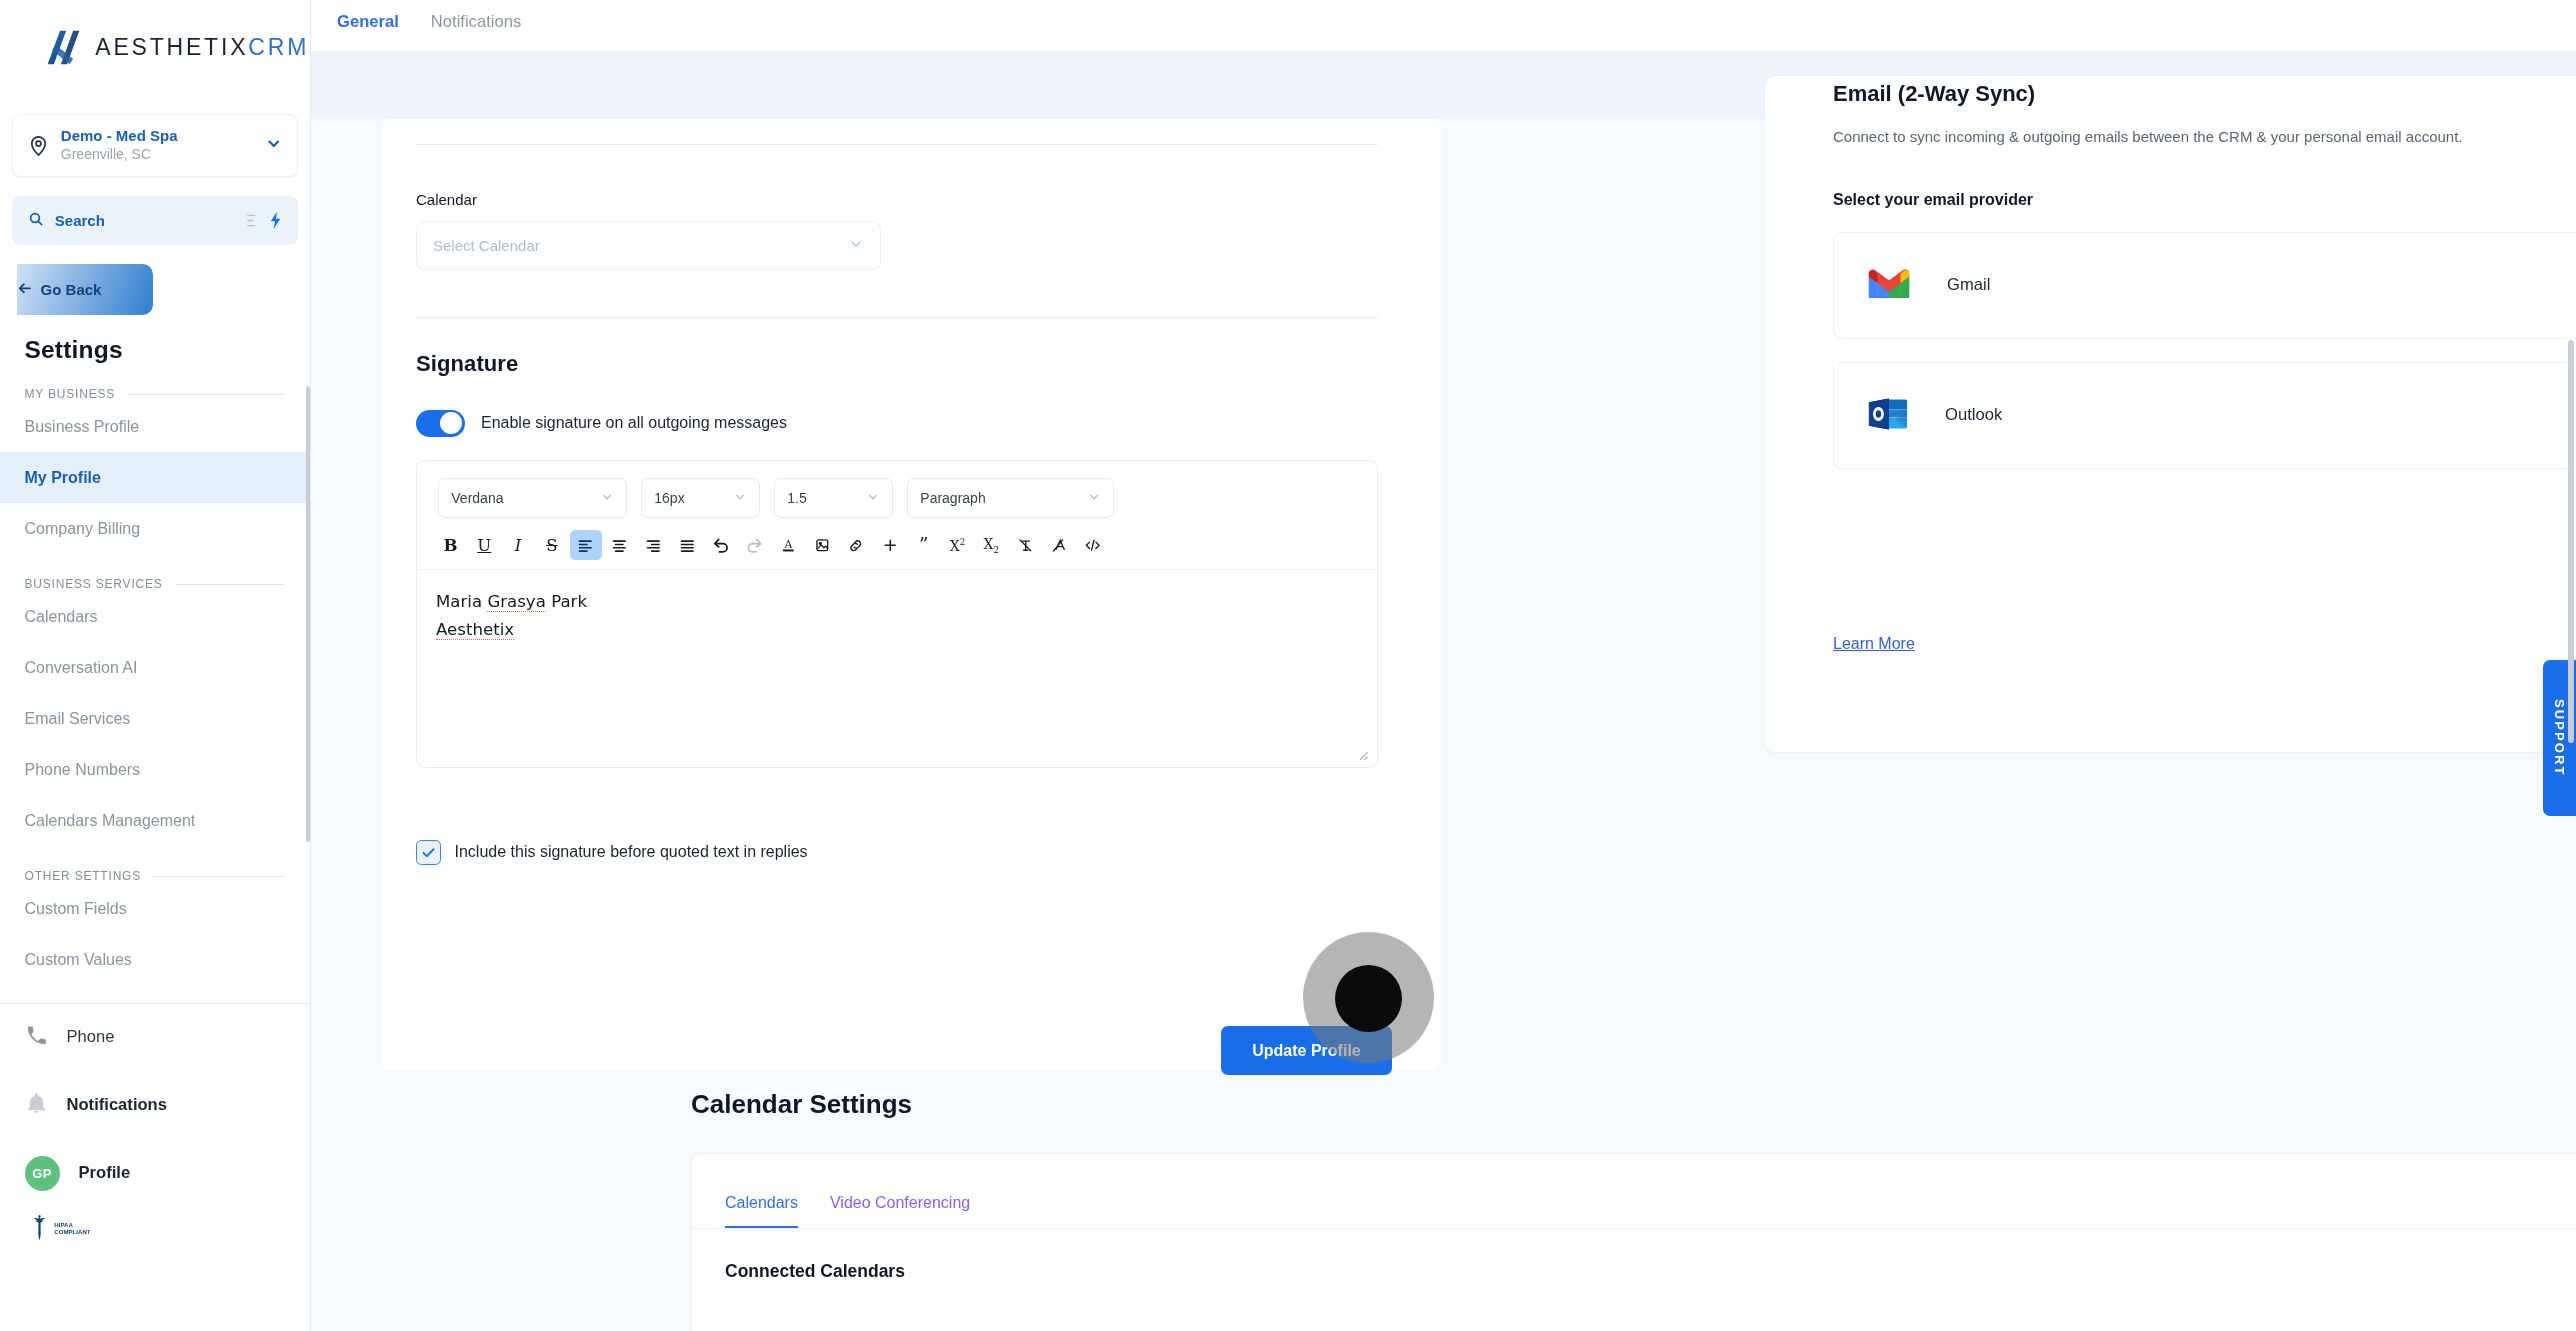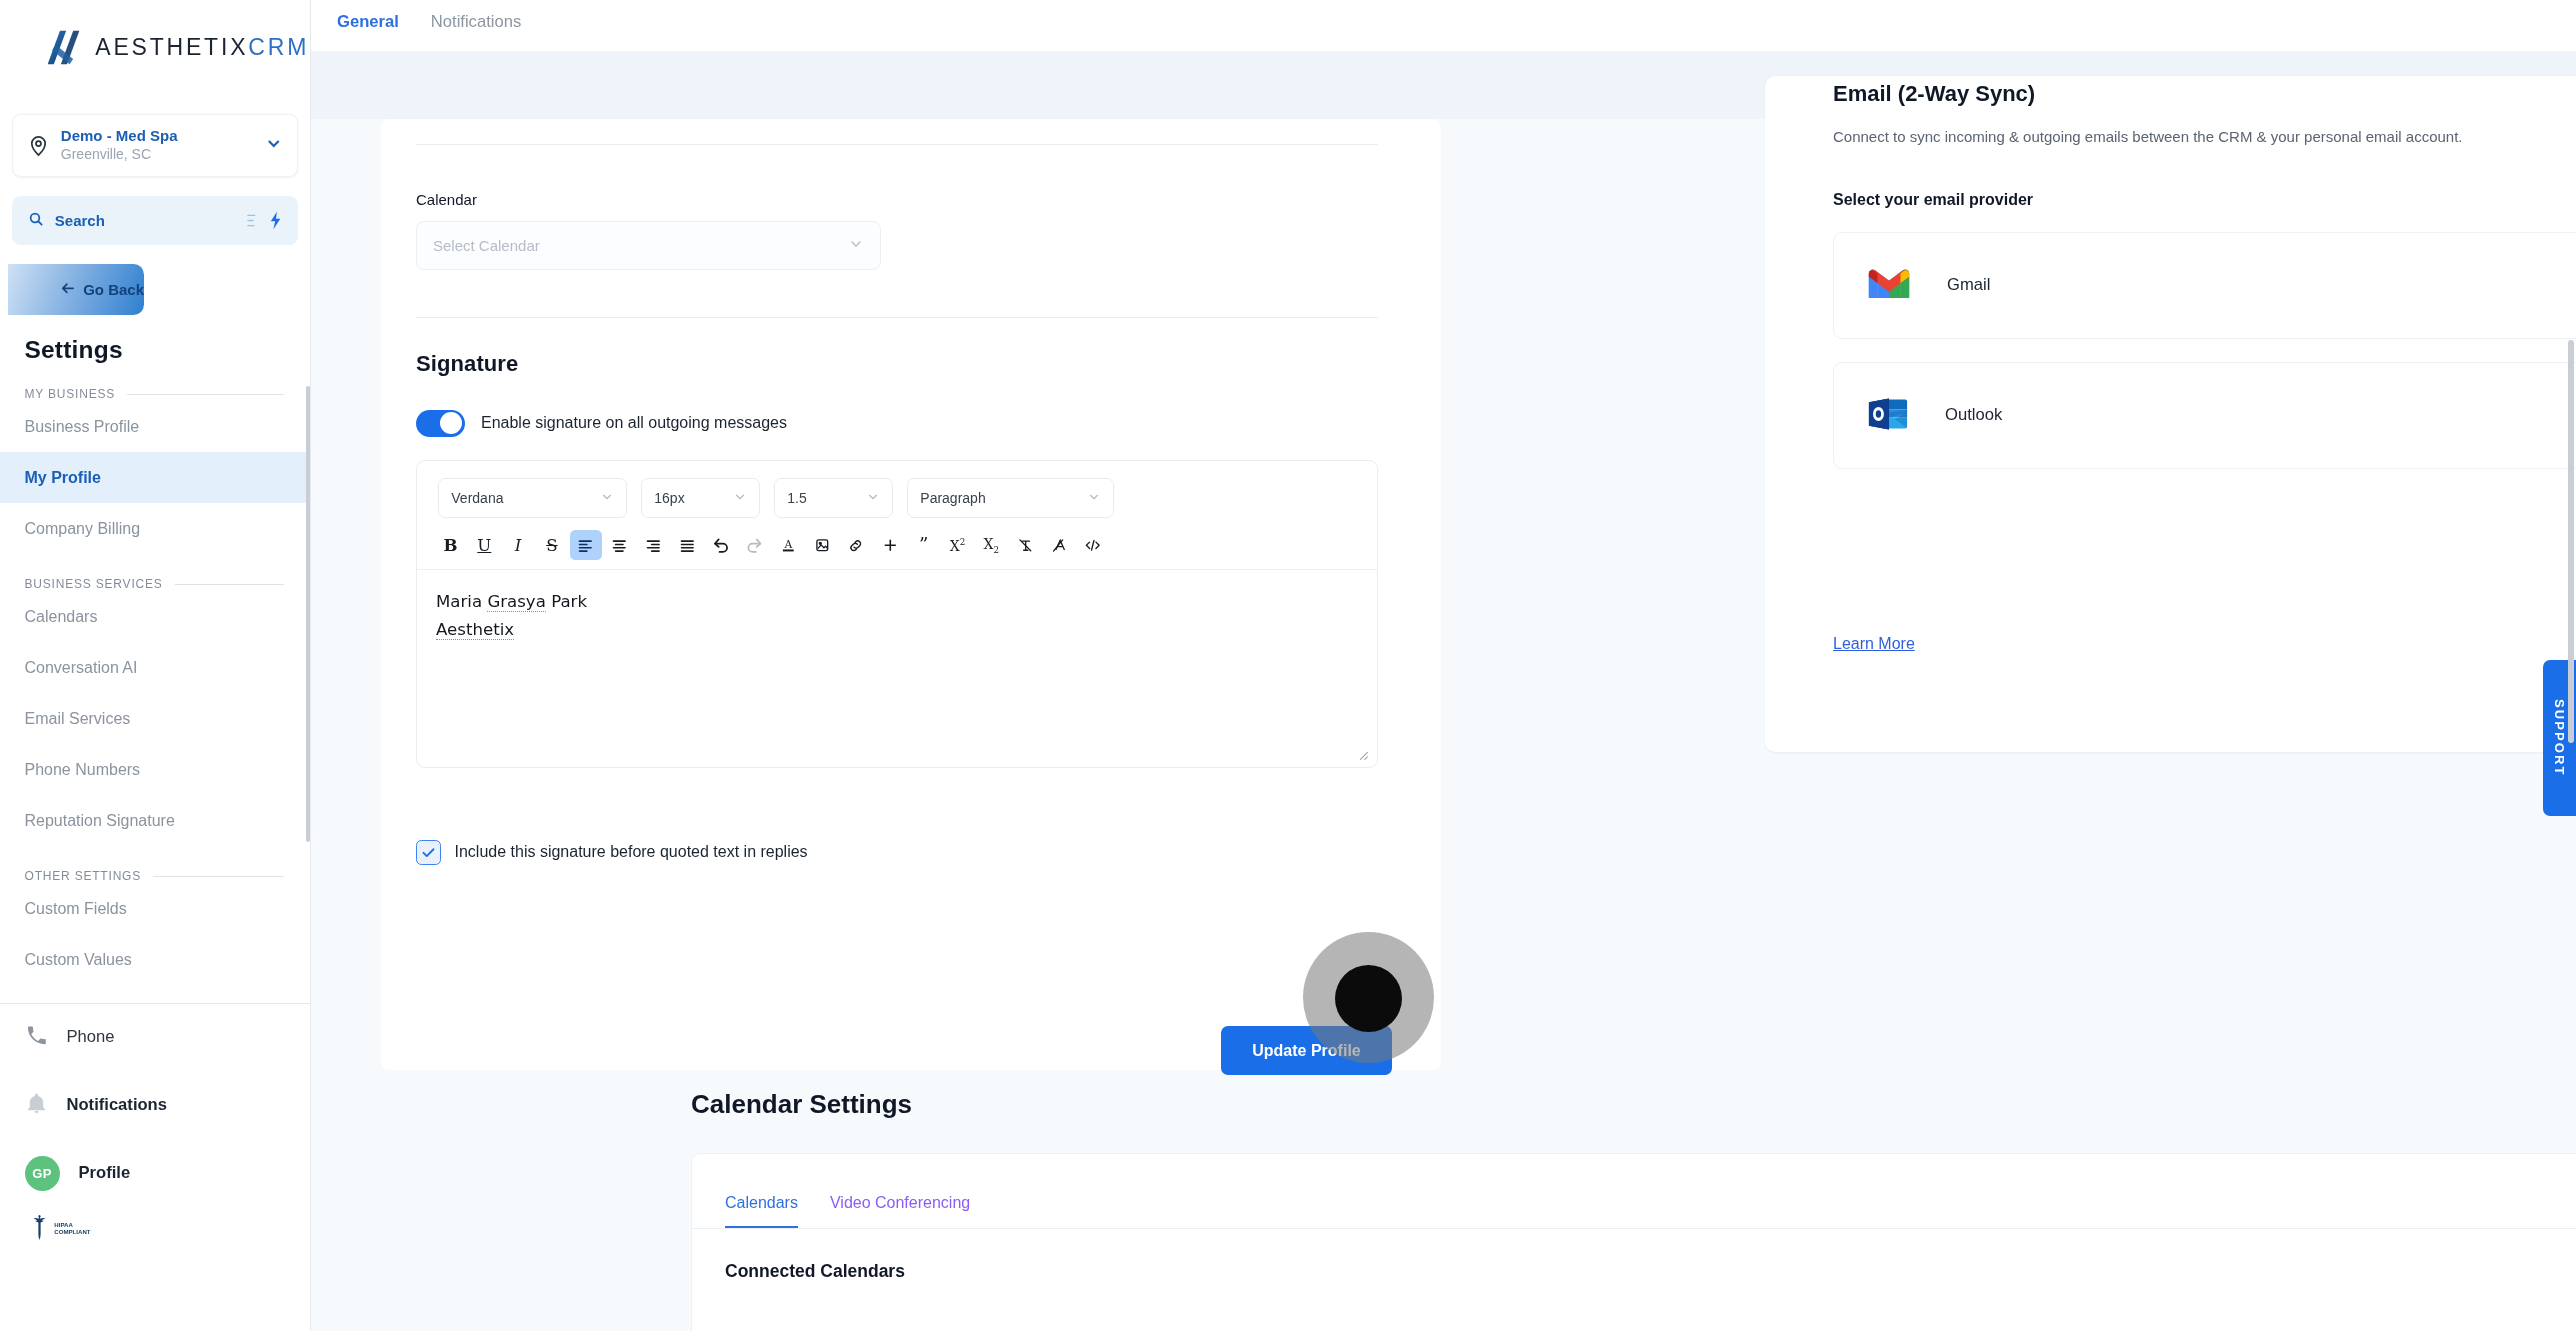--- a/index.html
+++ b/index.html
@@ -34,24 +34,24 @@
   .loc-chevron { margin-left: auto; color: #1a5fb4; font-size: 16px; font-weight: 700; }
 
   .search-box {
     margin: 19px 12.3px 0 12.3px; height: 49px; background: #eaf2fa;
     border-radius: 8.8px; display: flex; align-items: center; padding: 0 16px; gap: 10.5px;
   }
   .search-label { font-size: 15px; color: #1a5fb4; font-weight: 600; }
   .search-right { margin-left: auto; display: flex; align-items: center; gap: 1.8px; }
 
   .go-back {
-    margin: 19px 0 0 8px; width: 136px; height: 51px;
+    margin: 19px 0 0 17px; width: 136px; height: 51px;
     background: linear-gradient(110deg,#cfe1f5 0%, #8fb8e4 40%, #2f7fd0 100%);
     border-radius: 0 10.5px 10.5px 0; display: flex; align-items: center;
-    justify-content: flex-end; gap: 7px; color: #11437d; font-size: 15px; font-weight: 600;
+    justify-content: flex-start; gap: 7px; color: #11437d; font-size: 15px; font-weight: 600;
   }
 
   .settings-title { font-size: 24.5px; font-weight: 700; color: #101828; padding: 21px 0 0 24.5px; letter-spacing: 0.2px;}
 
   .nav-group-label {
     display: flex; align-items: center; gap: 12.3px;
     padding: 23px 26px 0 24.5px; font-size: 12px; letter-spacing: 0.8px;
     color: #828c99; font-weight: 400;
   }
   .nav-group-label .rule { flex: 1; height: 0.9px; background: #dfe4ea; }
@@ -308,21 +308,21 @@
     <div class="nav-item">
         <span>Conversation AI</span>
       </div>
     <div class="nav-item">
         <span>Email Services</span>
       </div>
     <div class="nav-item">
         <span>Phone Numbers</span>
       </div>
     <div class="nav-item">
-        <span>Reputation Signature</span>
+        <span>Calendars Management</span>
       </div>
 
     <div class="nav-group-label">
       <span>OTHER SETTINGS</span>
         <span class="rule"></span>
     </div>
     <div class="nav-item">
         <span>Custom Fields</span>
       </div>
     <div class="nav-item">

